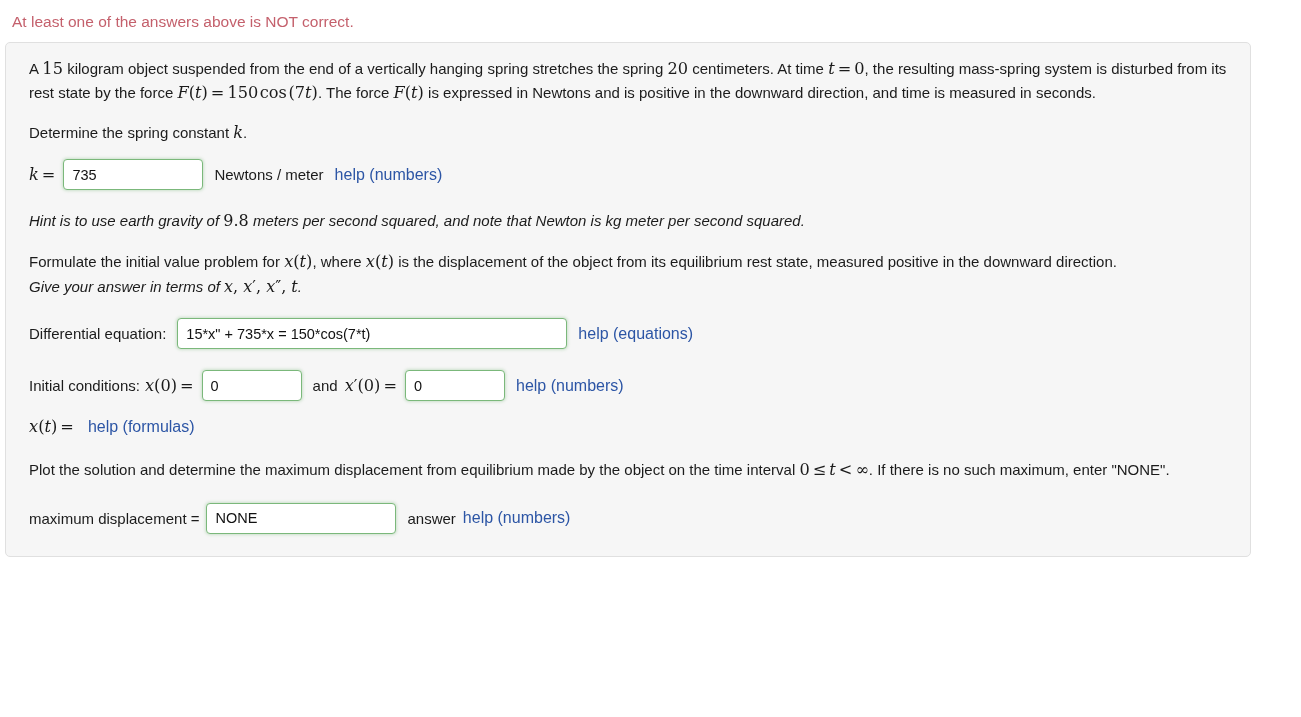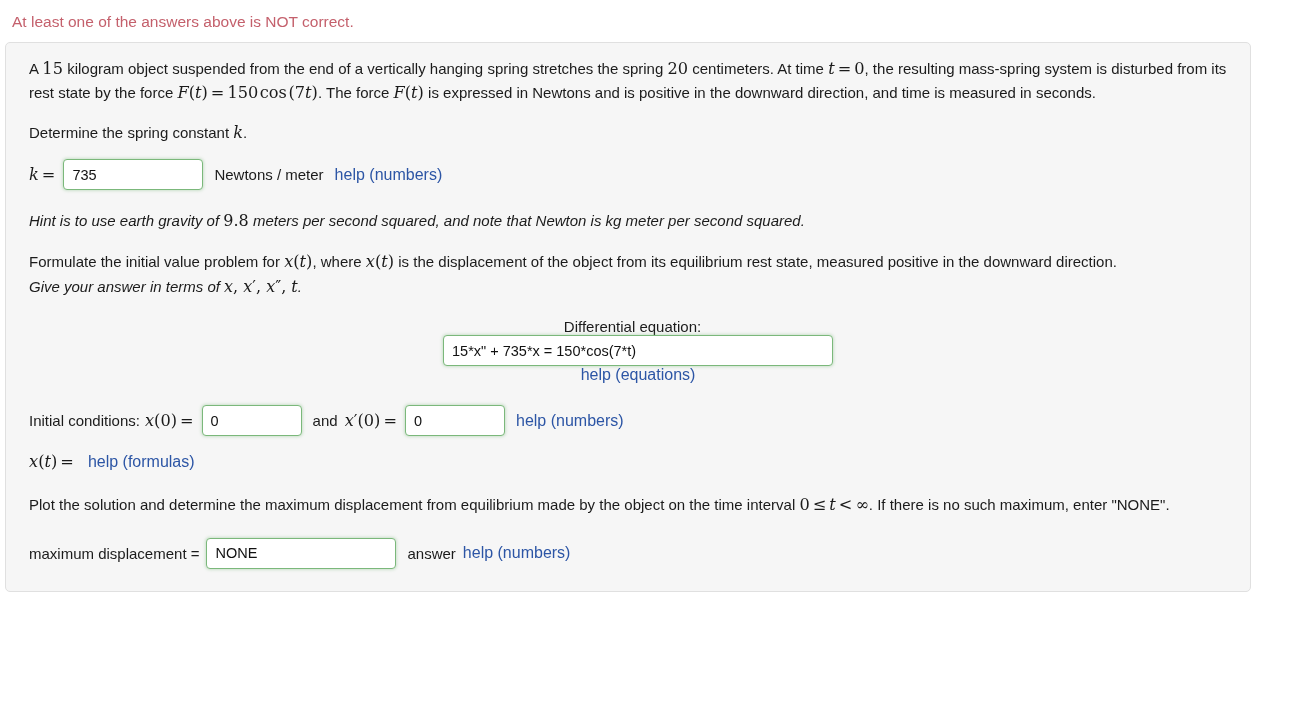--- a/index.html
+++ b/index.html
@@ -140,21 +140,21 @@
     <span class="unit gapL">Newtons / meter</span>
     <a class="help gapL" href="#">help (numbers)</a>
   </div>
 
   <p class="para italic-note block-gap-md"><span>Hint is to use earth gravity of </span><span class="m mn" style="font-style:normal;">9.8</span><span> meters per second squared, and note that Newton is kg meter per second squared.</span></p>
 
   <p class="para block-gap-md"><span>Formulate the initial value problem for </span><span class="m"><span class="mi">x</span><span class="mn">(</span><span class="mi">t</span><span class="mn">)</span></span><span>, where </span><span class="m"><span class="mi">x</span><span class="mn">(</span><span class="mi">t</span><span class="mn">)</span></span><span> is the displacement of the object from its equilibrium rest state, measured positive in the downward direction.</span></p>
 
   <p class="para italic-note" style="margin-top:1px;"><span>Give your answer in terms of </span><span class="m"><span class="mi">x</span><span class="mn">, </span><span class="mi">x</span><span class="mn">′</span><span class="mn">, </span><span class="mi">x</span><span class="mn">″</span><span class="mn">, </span><span class="mi">t</span></span><span>.</span></p>
 
-  <div class="row" style="margin-top:20px;flex-direction:column;">
+  <div class="row" style="margin-top:20px;">
     <span class="lbl">Differential equation:</span>
     <input class="ans w-de correct gapL" type="text" value="15*x&quot; + 735*x = 150*cos(7*t)" style="">
     <a class="help gapL" href="#">help (equations)</a>
   </div>
 
   <div class="row" style="margin-top:21px;">
     <span class="lbl">Initial conditions:</span>
     <span class="m gapXS"><span class="mi">x</span><span class="mn">(</span><span class="mn">0</span><span class="mn">)</span><span class="mop msp">=</span></span>
     <input class="ans w-ic correct gapXS" type="text" value="0" style="">
     <span class="lbl gapL">and</span>

